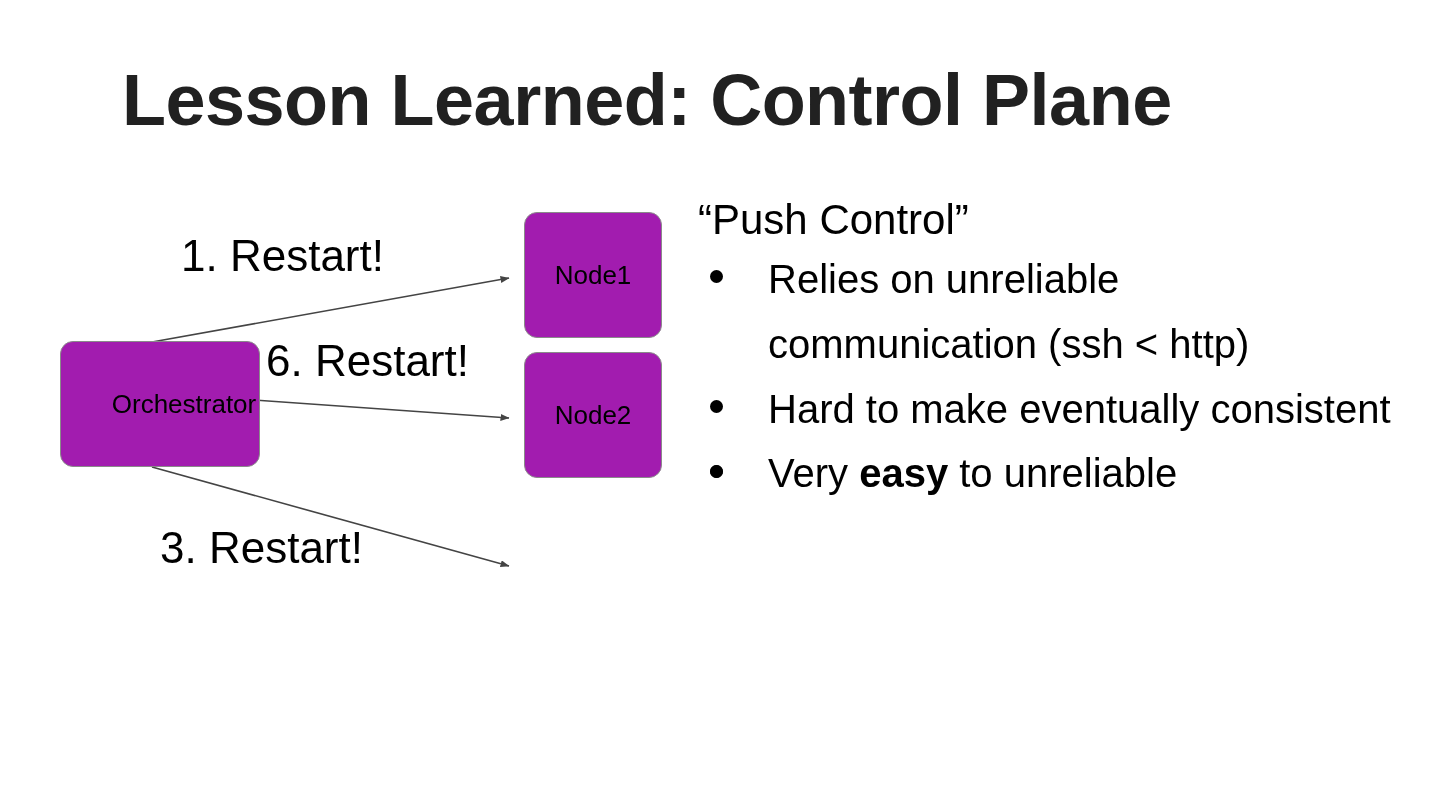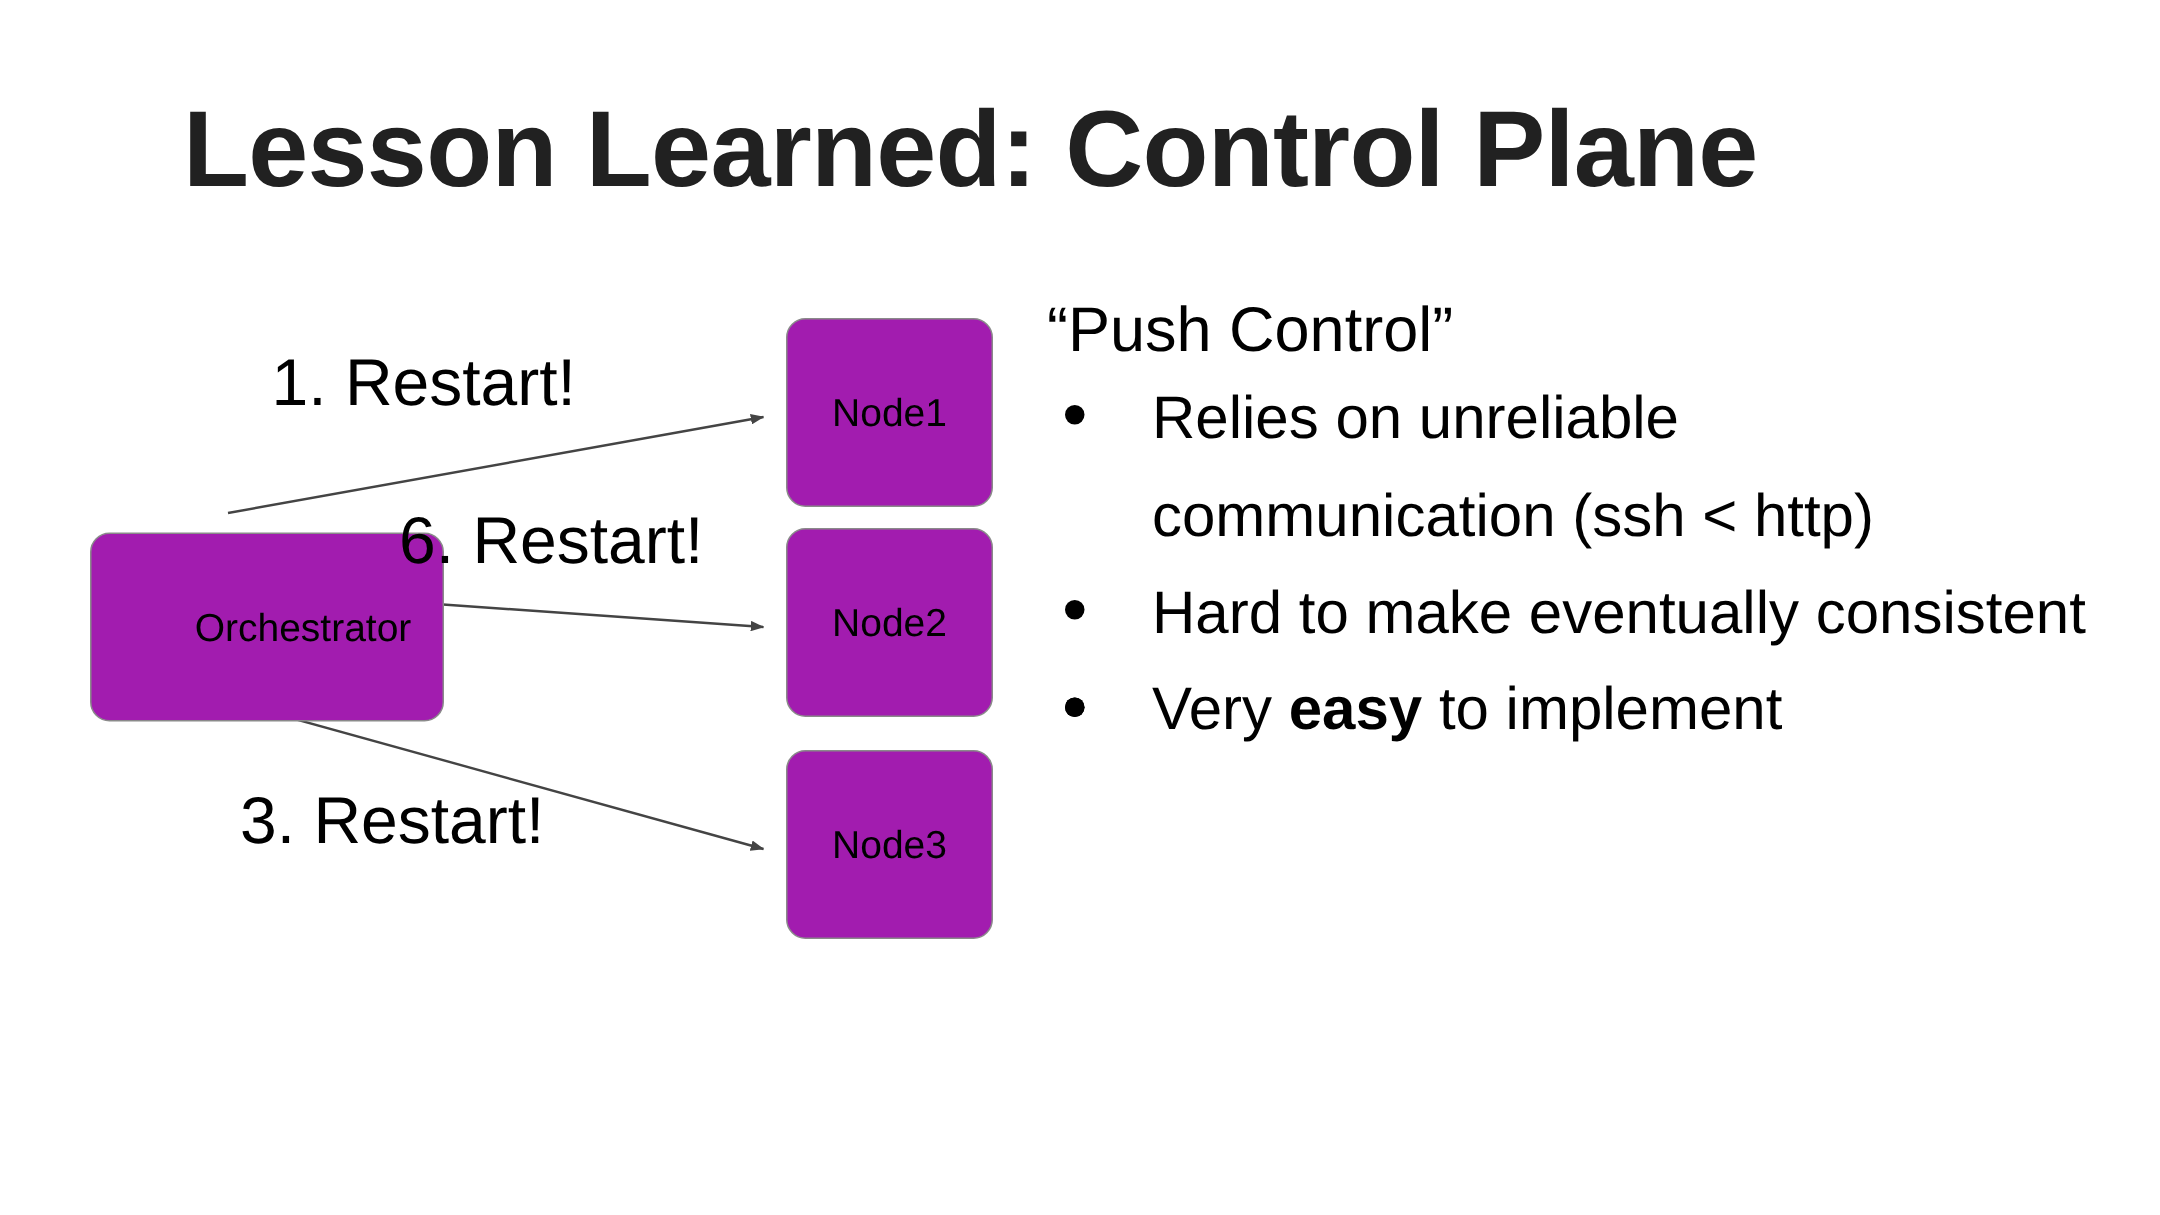--- a/index.html
+++ b/index.html
@@ -57,22 +57,22 @@
     margin-left: 12px;
   }
   .node-label {
     font-size: 26px;
     color: #000000;
     line-height: 1;
   }
 
   #box-orchestrator {
     left: 48px;
-    top: 355px;
-    width: 236px;
+    top: 341px;
+    width: 200px;
     height: 126px;
     padding-left: 48px;
   }
   #box-node1 { left: 512px; top: 212px; width: 138px; height: 126px; }
   #box-node2 { left: 512px; top: 352px; width: 138px; height: 126px; }
   #box-node3 { left: 512px; top: 500px; width: 138px; height: 126px; }
 
   .edge-label {
     position: absolute;
     font-size: 44px;
@@ -146,23 +146,20 @@
   </div>
 
   <div class="node-box" id="box-node1">
     <span class="node-label">Node1</span>
   </div>
 
   <div class="node-box" id="box-node2">
     <span class="node-label">Node2</span>
   </div>
 
-  <div class="node-box" id="box-node3">
-    <span class="node-label">Node3</span>
-  </div>
 
   <div class="edge-label" id="edge-label-1">1. Restart!</div>
   <div class="edge-label" id="edge-label-2">6. Restart!</div>
   <div class="edge-label" id="edge-label-3">3. Restart!</div>
 </div>
 
 <div id="push-control-panel">
   <div id="push-control-heading">“Push Control”</div>
 
   <ul id="bullet-list">
@@ -172,16 +169,16 @@
     </li>
     <li class="bullet-item">
       <span class="bullet-marker"></span>
       <span class="bullet-text"><span>Hard to make eventually consistent</span><b></b><span></span></span>
     </li>
     <li class="bullet-item">
       <span class="bullet-marker"></span>
     </li>
     <li class="bullet-item">
       <span class="bullet-marker"></span>
-      <span class="bullet-text"><span>Very </span><b>easy</b><span> to implement</span></span>
+      <span class="bullet-text"><span>Very </span><b>easy</b><span> to unreliable</span></span>
     </li>
   </ul>
 </div>
 
 </body></html>

